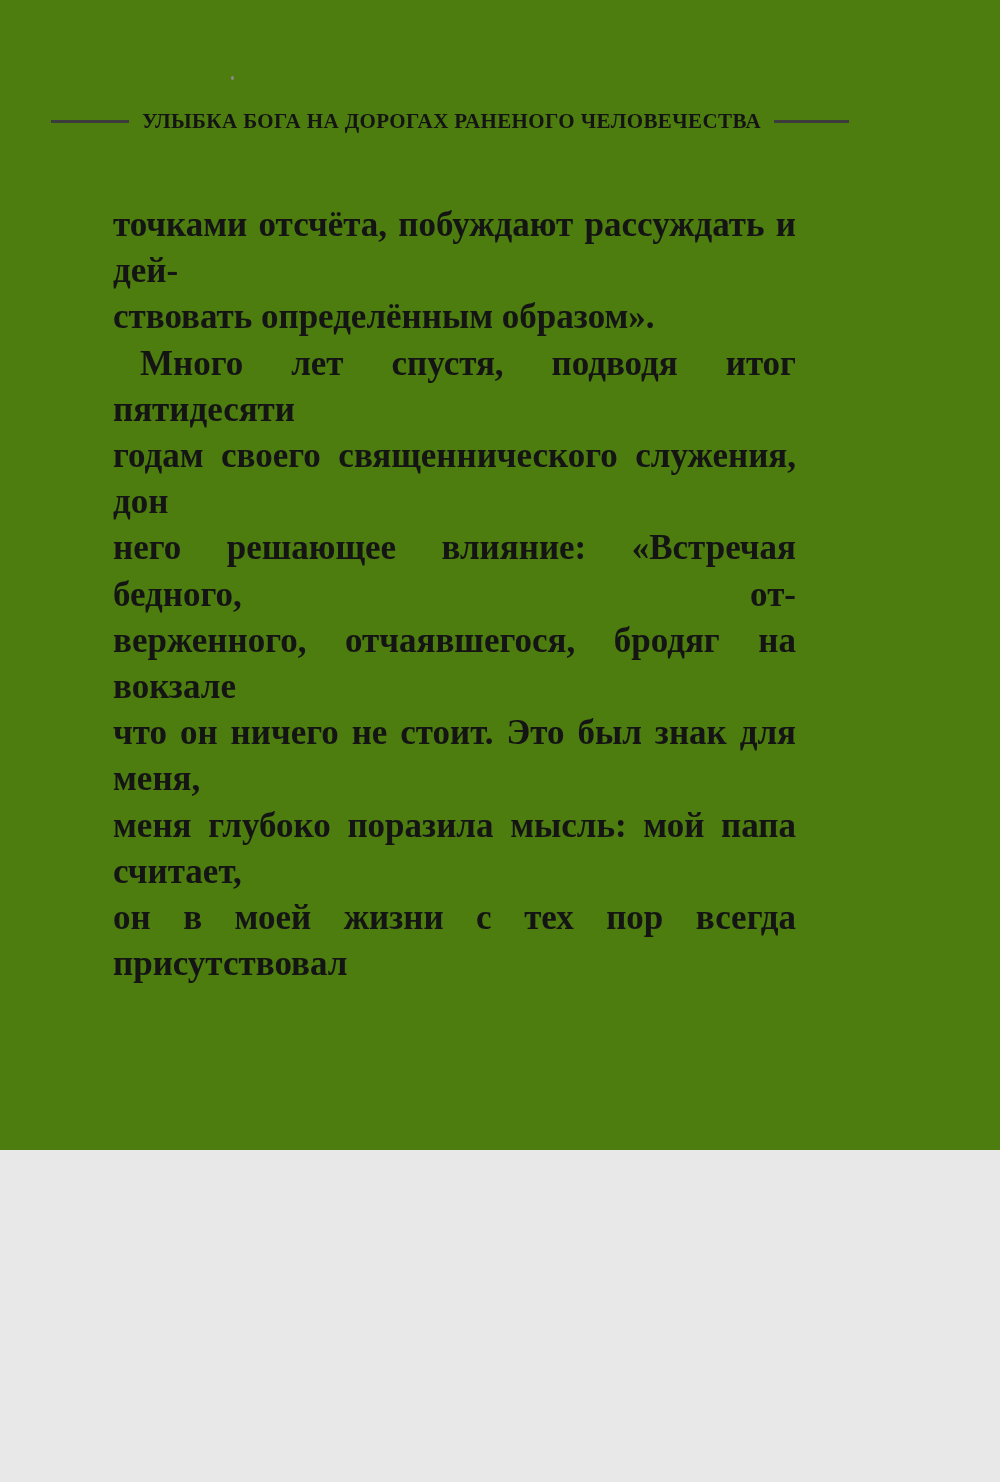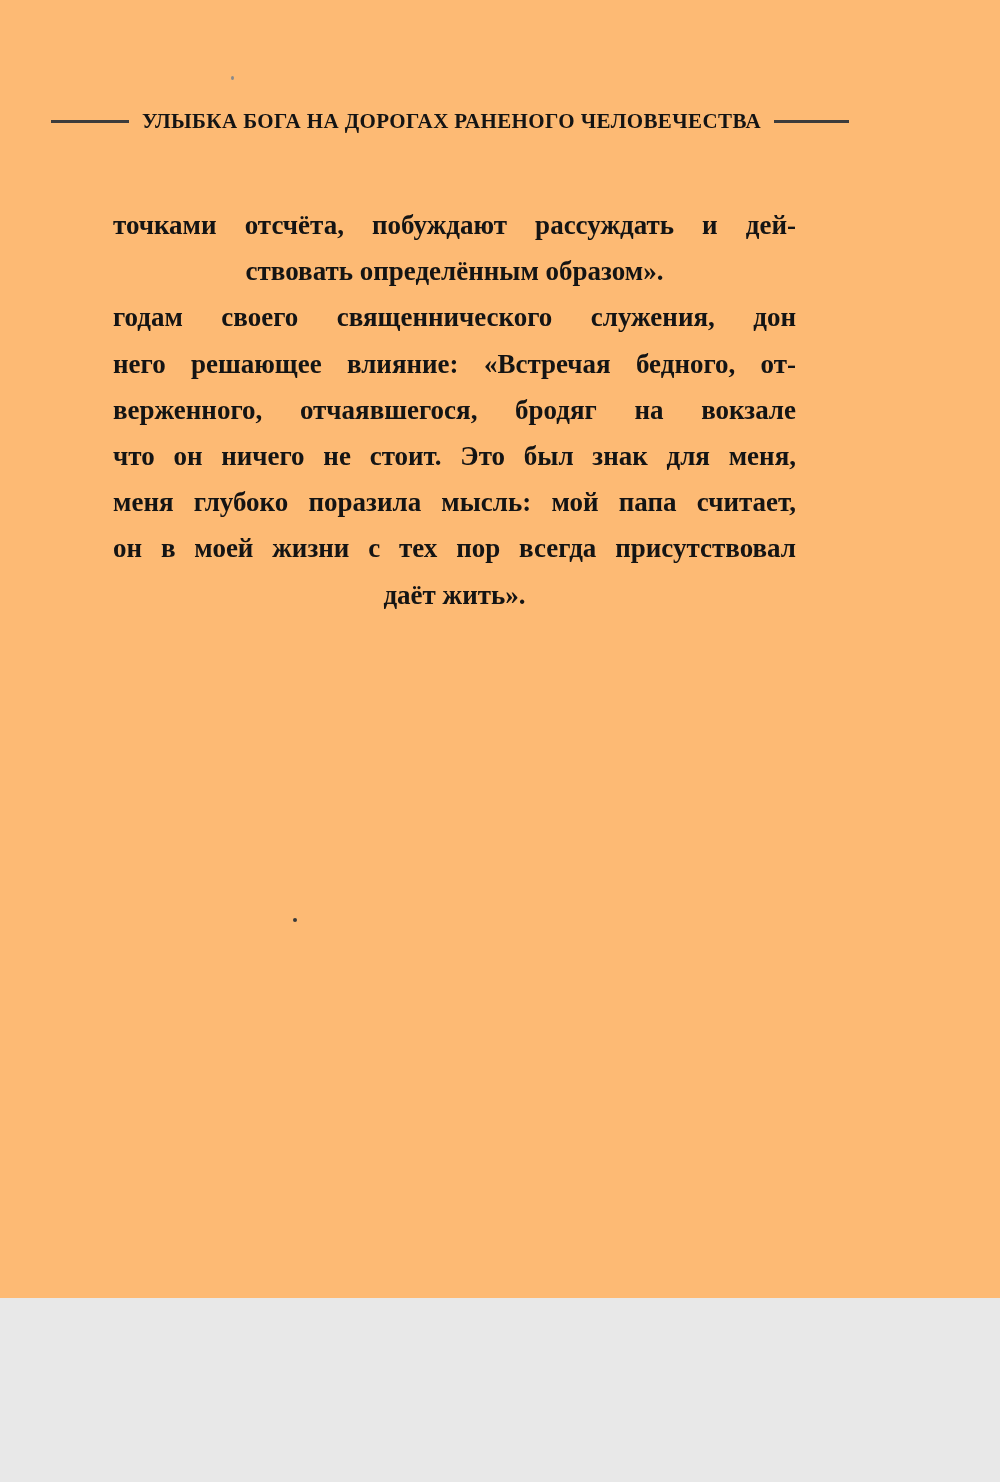--- a/index.html
+++ b/index.html
@@ -1,20 +1,20 @@
 <!DOCTYPE html>
 <html><head>
 <meta charset="utf-8">
 <style>
   html, body { margin: 0; padding: 0; background: #e8e8e8; }
   .page {
     position: relative;
     width: 1000px;
-    height: 1298px;
-    background: #fdba74;
+    height: 1150px;
+    background: #4d7c0f;
     overflow: hidden;
     font-family: "Liberation Serif", "DejaVu Serif", serif;
     color: #161616;
   }
 
   
   .running-header {
     position: absolute;
     top: 104px;
     left: 108px;
@@ -38,26 +38,26 @@
     white-space: nowrap;
     color: #141414;
   }
 
   
   .body-text {
     position: absolute;
     top: 202px;
     left: 113px;
     width: 683px;
-    font-size: 27px;
+    font-size: 35px;
     font-weight: bold;
     line-height: 46.2px;
     color: #141414;
   }
-  .body-line { white-space: normal; text-align: center; }
+  .body-line { white-space: normal; }
   .body-line.justify {
     text-align: justify;
     text-align-last: justify;
   }
   .body-line.indent { text-indent: 27px; }
 
   
   .footer {
     position: absolute;
     left: 113px;
@@ -89,27 +89,27 @@
 
   <div class="running-header">
     <div class="header-rule left"></div>
     <div class="header-title">УЛЫБКА БОГА НА ДОРОГАХ РАНЕНОГО ЧЕЛОВЕЧЕСТВА</div>
     <div class="header-rule right"></div>
   </div>
 
   <div class="body-text" id="body-text">
       <div class="body-line justify">точками отсчёта, побуждают рассуждать и дей-</div>
       <div class="body-line">ствовать определённым образом».</div>
+      <div class="body-line indent justify">Много лет спустя, подводя итог пятидесяти</div>
       <div class="body-line justify">годам своего священнического служения, дон</div>
       <div class="body-line justify">него решающее влияние: «Встречая бедного, от-</div>
       <div class="body-line justify">верженного, отчаявшегося, бродяг на вокзале</div>
       <div class="body-line justify">что он ничего не стоит. Это был знак для меня,</div>
       <div class="body-line justify">меня глубоко поразила мысль: мой папа считает,</div>
       <div class="body-line justify">он в моей жизни с тех пор всегда присутствовал</div>
-      <div class="body-line">даёт жить».</div>
     </div>
 
   <div class="footer">
     <span class="page-number">2</span>
     <span class="book-title">Дон Оресте Бенци</span>
   </div>
 
 </div>
 
 </body></html>

